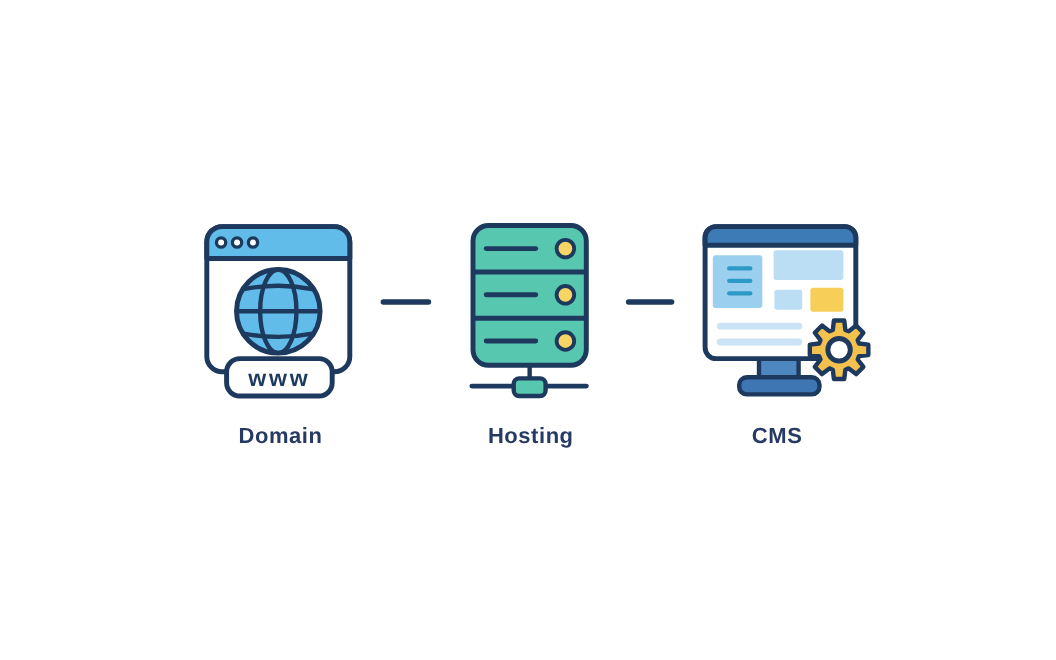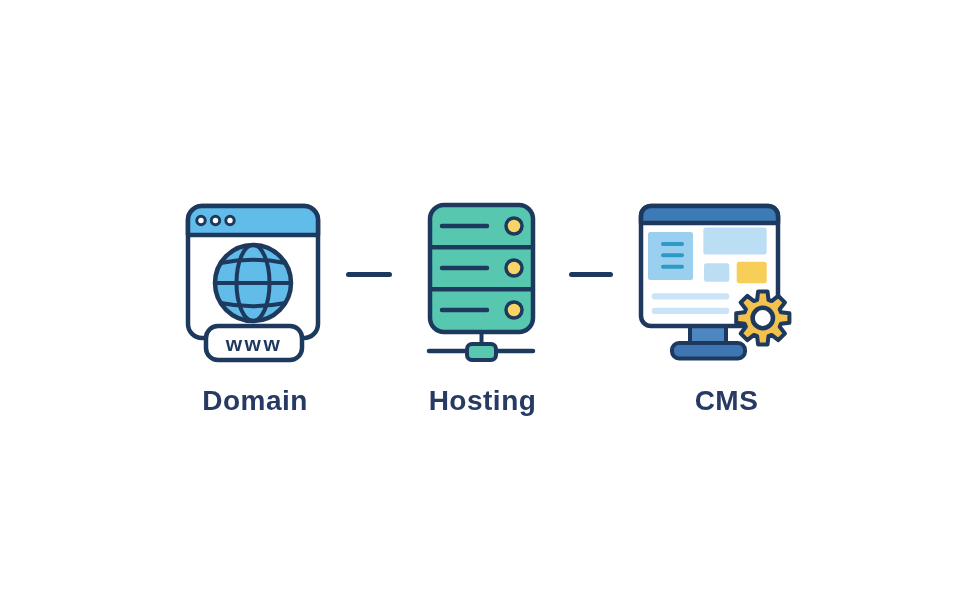--- a/index.html
+++ b/index.html
@@ -35,29 +35,29 @@
     position:absolute;
     height:5px;border-radius:2.5px;
     background:var(--outline-navy);
   }
   .connector-1{left:346px;top:272px;width:46px;}
   .connector-2{left:569px;top:272px;width:44px;}
   .item-label{
     position:absolute;
     top:387px;
     text-align:center;
-    font-size:28px;
+    font-size:20px;
     font-weight:700;
     letter-spacing:0.5px;
     color:var(--label-navy);
     line-height:1;
   }
   .label-domain{left:185px;width:140px;}
   .label-hosting{left:425px;width:115px;text-align:center;}
-  .label-cms{left:644px;width:165px;}
+  .label-cms{left:624px;width:165px;}
   .www-text{
     font-family:"Liberation Sans", sans-serif;
     font-size:21px;
     font-weight:700;
     letter-spacing:2.5px;
     fill:var(--outline-navy);
   }
 </style>
 </head>
 <body>

